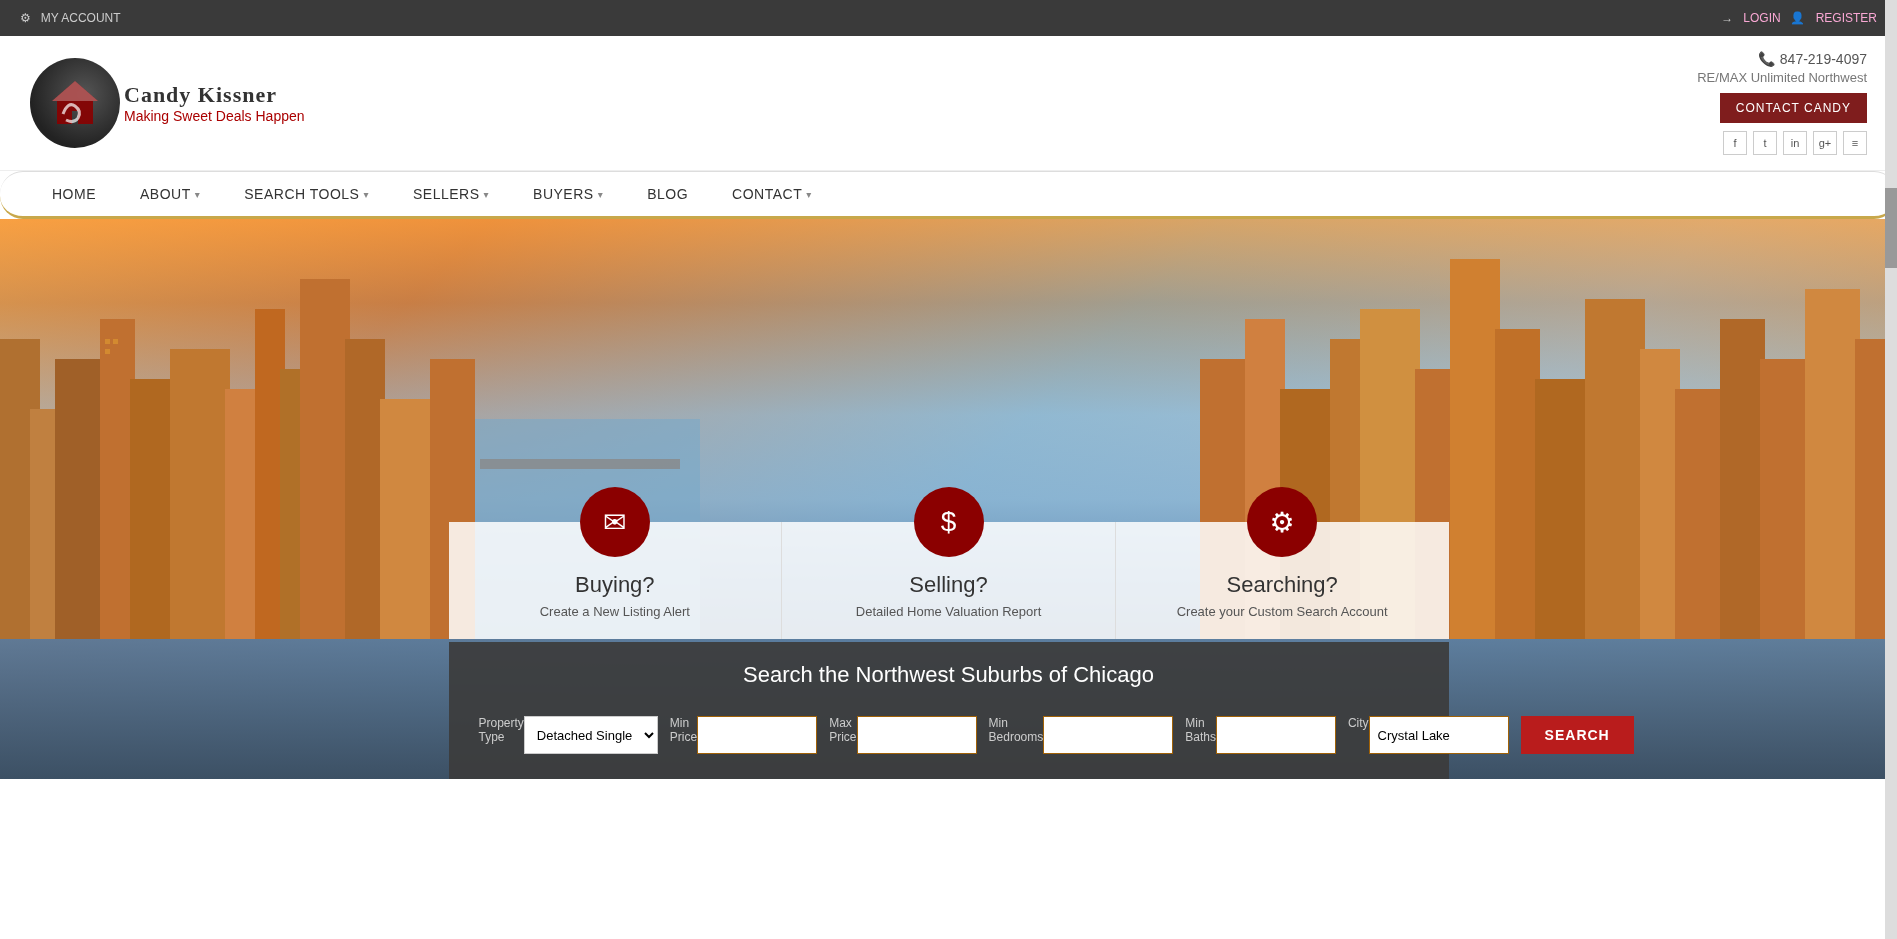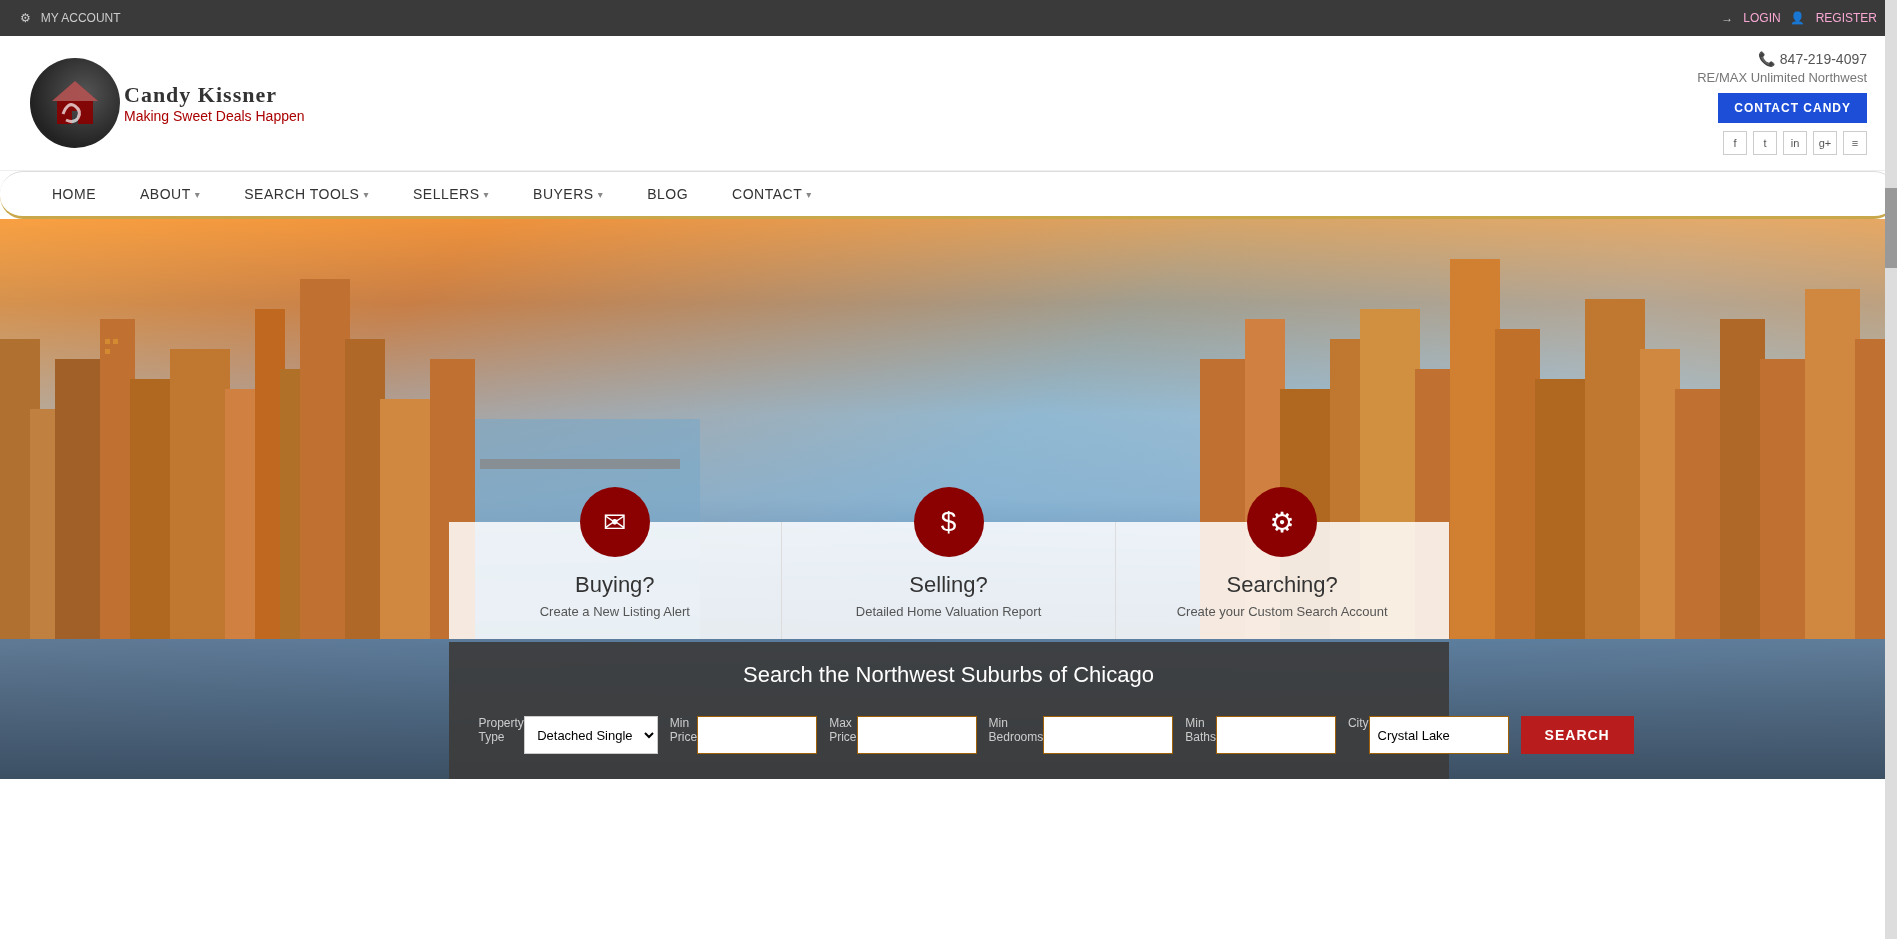--- a/index.html
+++ b/index.html
@@ -58,26 +58,26 @@
       color: #555;
       font-size: 14px;
       margin-bottom: 3px;
     }
     .header-company {
       color: #777;
       font-size: 13px;
       margin-bottom: 8px;
     }
     .contact-candy-btn {
-      background: #1d4ed8;
+      background: #7f1d1d;
       color: #fff;
       border: none;
       padding: 8px 16px;
       font-size: 12px;
-      font-weight: bold;
+      font-weight: normal;
       letter-spacing: 1px;
       cursor: pointer;
       display: block;
       margin-left: auto;
       margin-bottom: 8px;
       text-transform: uppercase;
     }
     .social-icons {
       display: flex;
       gap: 6px;
@@ -388,21 +388,21 @@
       <div class="action-card-title">Searching?</div>
       <div class="action-card-subtitle">Create your Custom Search Account</div>
     </div>
   </div>
 
   <div class="search-panel">
     <div class="search-title">Search the Northwest Suburbs of Chicago</div>
     <div class="search-fields">
       <div class="search-field search-field-property">
         <label>Property Type</label>
-        <select style="height:38px;padding:4px 8px;font-size:13px;background:#fff;border:1px solid #ccc;text-align:center;">
+        <select style="height:38px;padding:4px 8px;font-size:13px;background:#fff;border:1px solid #ccc;">
           <option>Detached Single</option>
           <option>Condo</option>
           <option>Townhouse</option>
         </select>
       </div>
       <div class="search-field search-field-price">
         <label>Min Price</label>
         <input type="text" style="height: 38px; padding: 0px 8px; font-size: 13px; width: 120px;">
       </div>
       <div class="search-field search-field-price">

